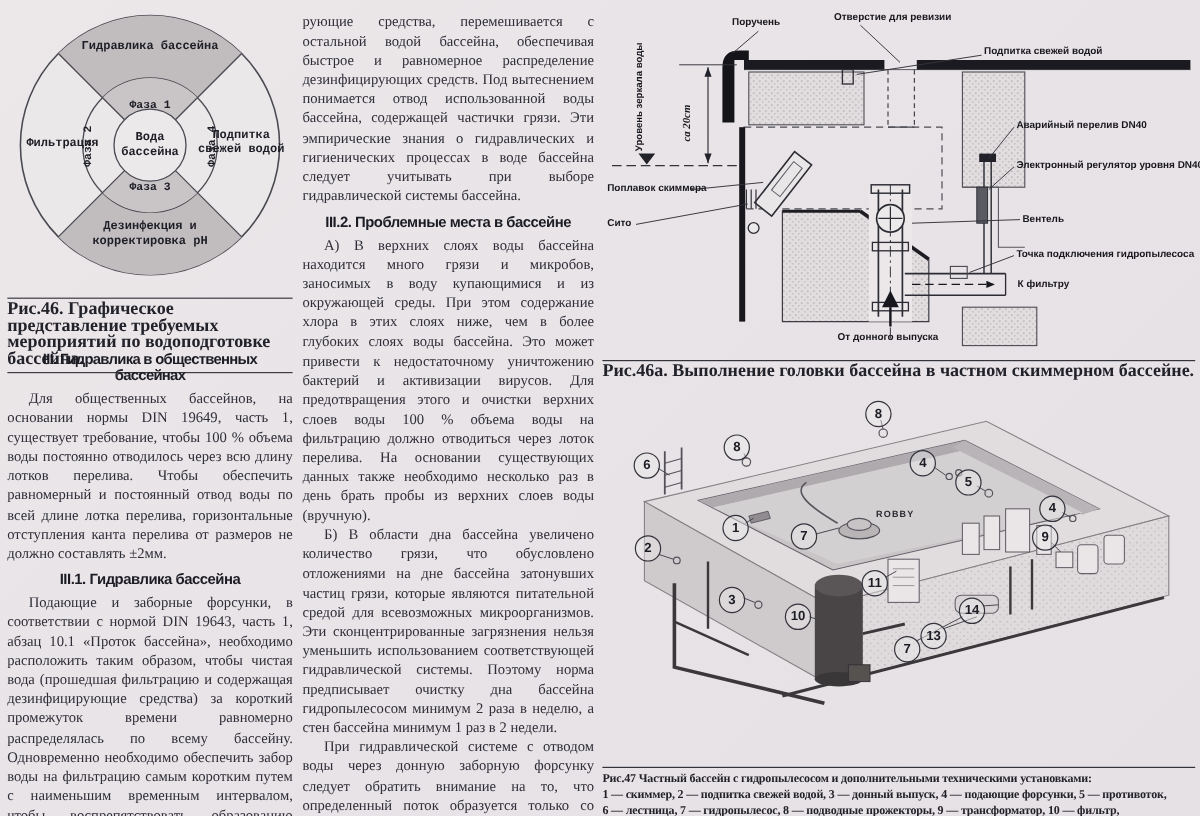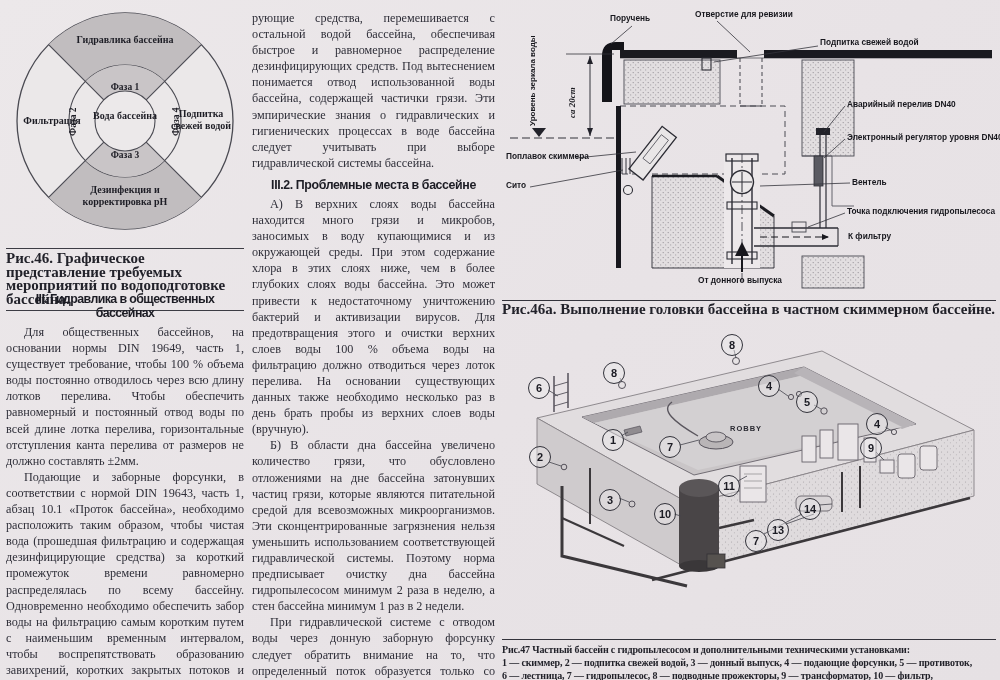--- a/index.html
+++ b/index.html
@@ -20,21 +20,21 @@
     font-family:"Liberation Sans", sans-serif; font-weight:bold;
     font-size:12.4px; letter-spacing:-0.4px; text-align:center;
     color:#1c1c24; margin:7px 0 4px;
   }
   .cap { font-weight:bold; font-size:15px; line-height:13.6px; color:#22222a; }
 
   
   #fig46 { position:relative; width:238px; height:246px; }
   #fig46 svg { position:absolute; left:0; top:0; }
   .f46lab {
-    position:absolute; font-family:Liberation Serif, serif; font-weight:bold;
+    position:absolute; font-family:Liberation Mono, monospace; font-weight:bold;
     font-size:10px; line-height:11.5px; text-align:center; color:#1d1d25;
   }
   .f46rot { writing-mode:vertical-rl; transform:rotate(180deg); }
   #cap46 { position:absolute; top:248px; left:0; width:238px;
     border-top:1.2px solid #3c3c44; border-bottom:1.2px solid #3c3c44; padding:3px 0 4px; }
 
   
   #fig46a { position:absolute; left:2px; top:6px; width:496px; height:292px; }
   #fig46a svg { position:absolute; left:0; top:0; }
   .tlab {
@@ -88,20 +88,21 @@
     <div class="f46lab f46rot" style="left:62px; top:100px; height:44px; font-size:9.5px;">Фаза 2</div>
     <div class="f46lab" style="left:84px; top:150px; width:70px; font-size:9.5px;">Фаза 3</div>
     <div class="f46lab f46rot" style="left:165px; top:100px; height:44px; font-size:9.5px;">Фаза 4</div>
     <div class="f46lab" style="left:84px; top:110px; width:70px;">Вода бассейна</div>
     <div class="cap" id="cap46">Рис.46. Графическое представление требуемых мероприятий по водоподготовке бассейна.</div>
   </div>
 
   <div style="position:absolute; top:292px; left:0; width:238px;">
     <h3 class="sec" style="margin-top:0; letter-spacing:-0.6px;">III. Гидравлика в общественных бассейнах</h3>
     <p class="body ind">Для общественных бассейнов, на основании нормы DIN 19649, часть 1, существует требование, чтобы 100 % объема воды постоянно отводилось через всю длину лотков перелива. Чтобы обеспечить равномерный и постоянный отвод воды по всей длине лотка перелива, горизонтальные отступления канта перелива от размеров не должно составлять ±2мм.</p>
+    <h3 class="sec">III.1. Гидравлика бассейна</h3>
     <p class="body ind">Подающие и заборные форсунки, в соответствии с нормой DIN 19643, часть 1, абзац 10.1 «Проток бассейна», необходимо расположить таким образом, чтобы чистая вода (прошедшая фильтрацию и содержащая дезинфицирующие средства) за короткий промежуток времени равномерно распределялась по всему бассейну. Одновременно необходимо обеспечить забор воды на фильтрацию самым коротким путем с наименьшим временным интервалом, чтобы воспрепятствовать образованию завихрений, коротких закрытых потоков и образования слоев воды с разной температурой.</p>
 
   </div>
 </div>
 
 <div class="col" id="col2">
   <p class="body" style="margin-top:10px;">рующие средства, перемешивается с остальной водой бассейна, обеспечивая быстрое и равномерное распределение дезинфицирующих средств. Под вытеснением понимается отвод использованной воды бассейна, содержащей частички грязи. Эти эмпирические знания о гидравлических и гигиенических процессах в воде бассейна следует учитывать при выборе гидравлической системы бассейна.</p>
   <h3 class="sec">III.2. Проблемные места в бассейне</h3>
   <p class="body ind">А) В верхних слоях воды бассейна находится много грязи и микробов, заносимых в воду купающимися и из окружающей среды. При этом содержание хлора в этих слоях ниже, чем в более глубоких слоях воды бассейна. Это может привести к недостаточному уничтожению бактерий и активизации вирусов. Для предотвращения этого и очистки верхних слоев воды 100 % объема воды на фильтрацию должно отводиться через лоток перелива. На основании существующих данных также необходимо несколько раз в день брать пробы из верхних слоев воды (вручную).</p>
   <p class="body ind">Б) В области дна бассейна увеличено количество грязи, что обусловлено отложениями на дне бассейна затонувших частиц грязи, которые являются питательной средой для всевозможных микроорганизмов. Эти сконцентрированные загрязнения нельзя уменьшить использованием соответствующей гидравлической системы. Поэтому норма предписывает очистку дна бассейна гидропылесосом минимум 2 раза в неделю, а стен бассейна минимум 1 раз в 2 недели.</p>

